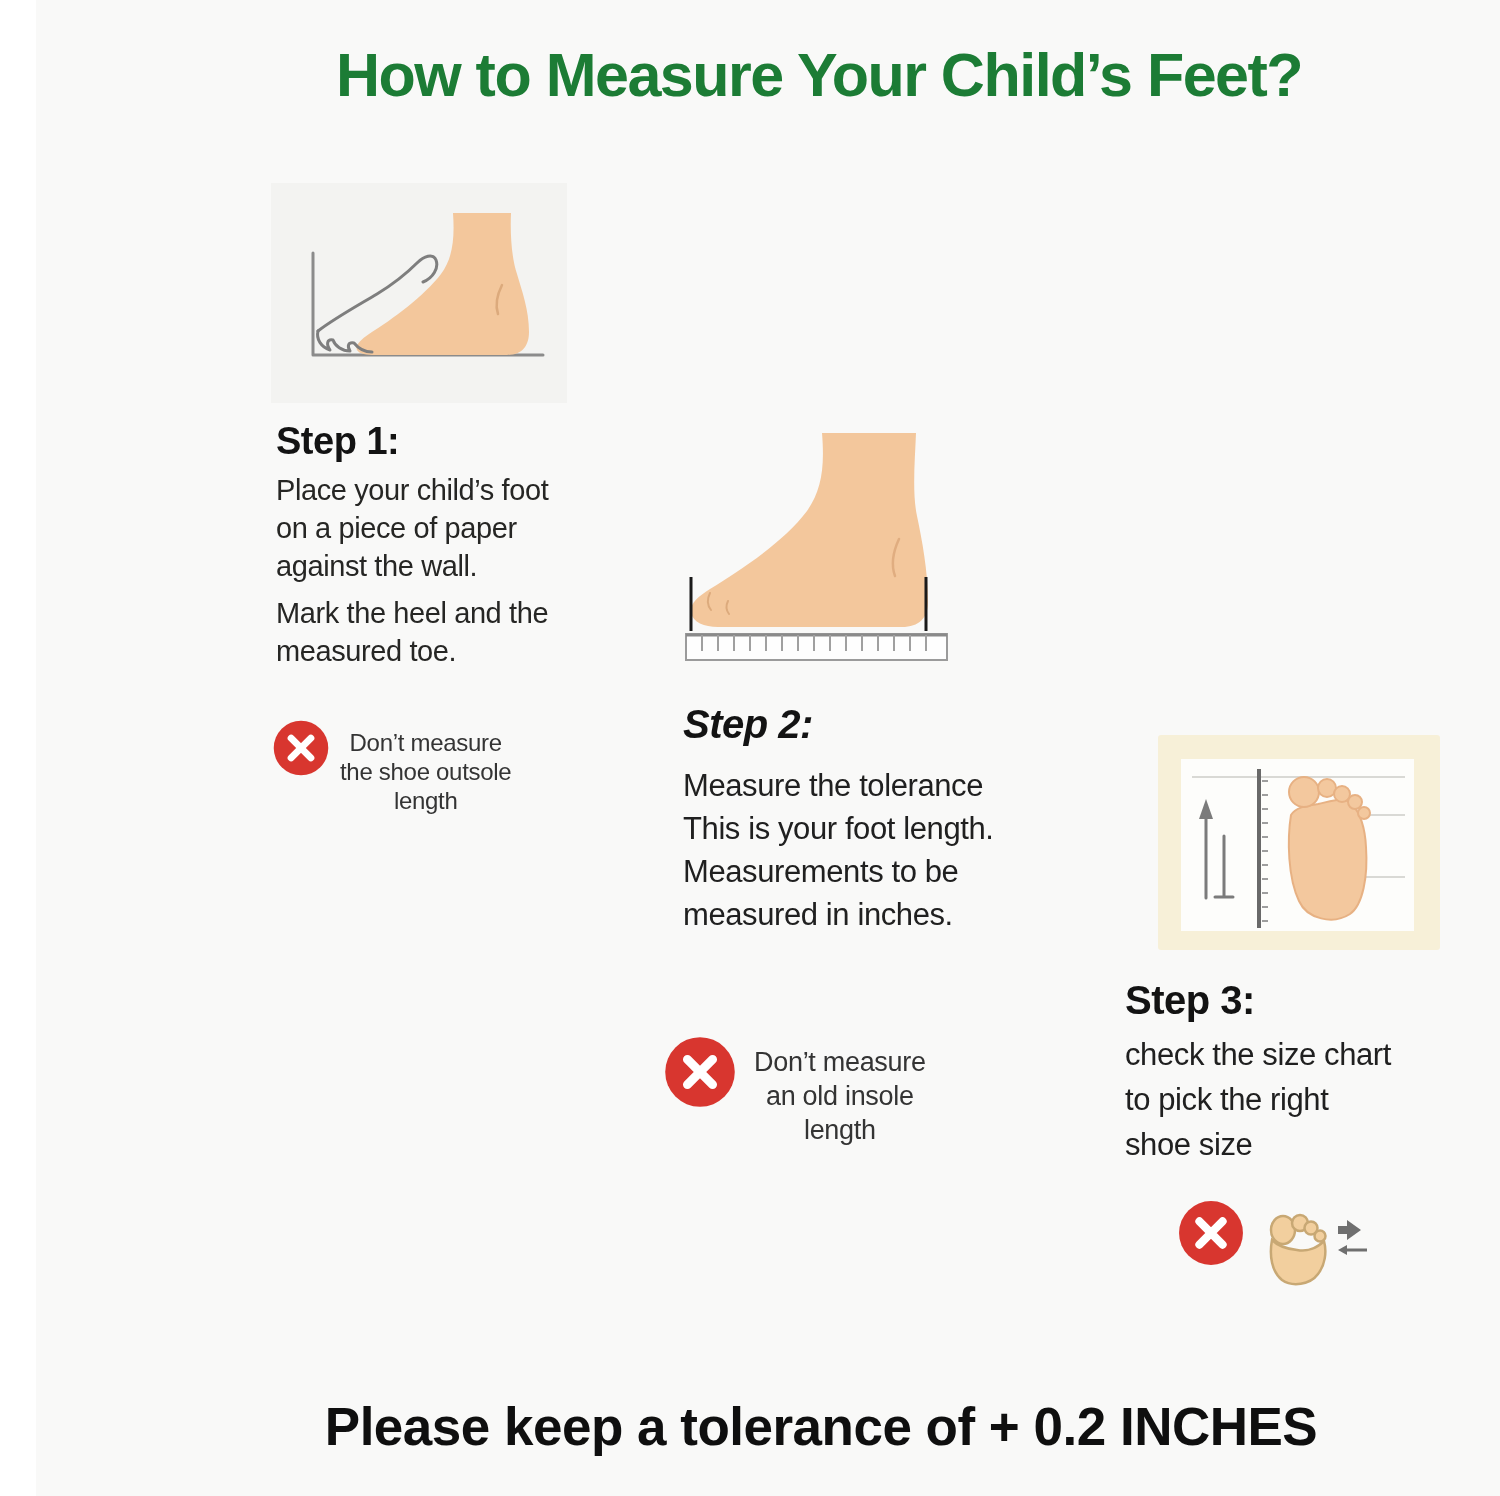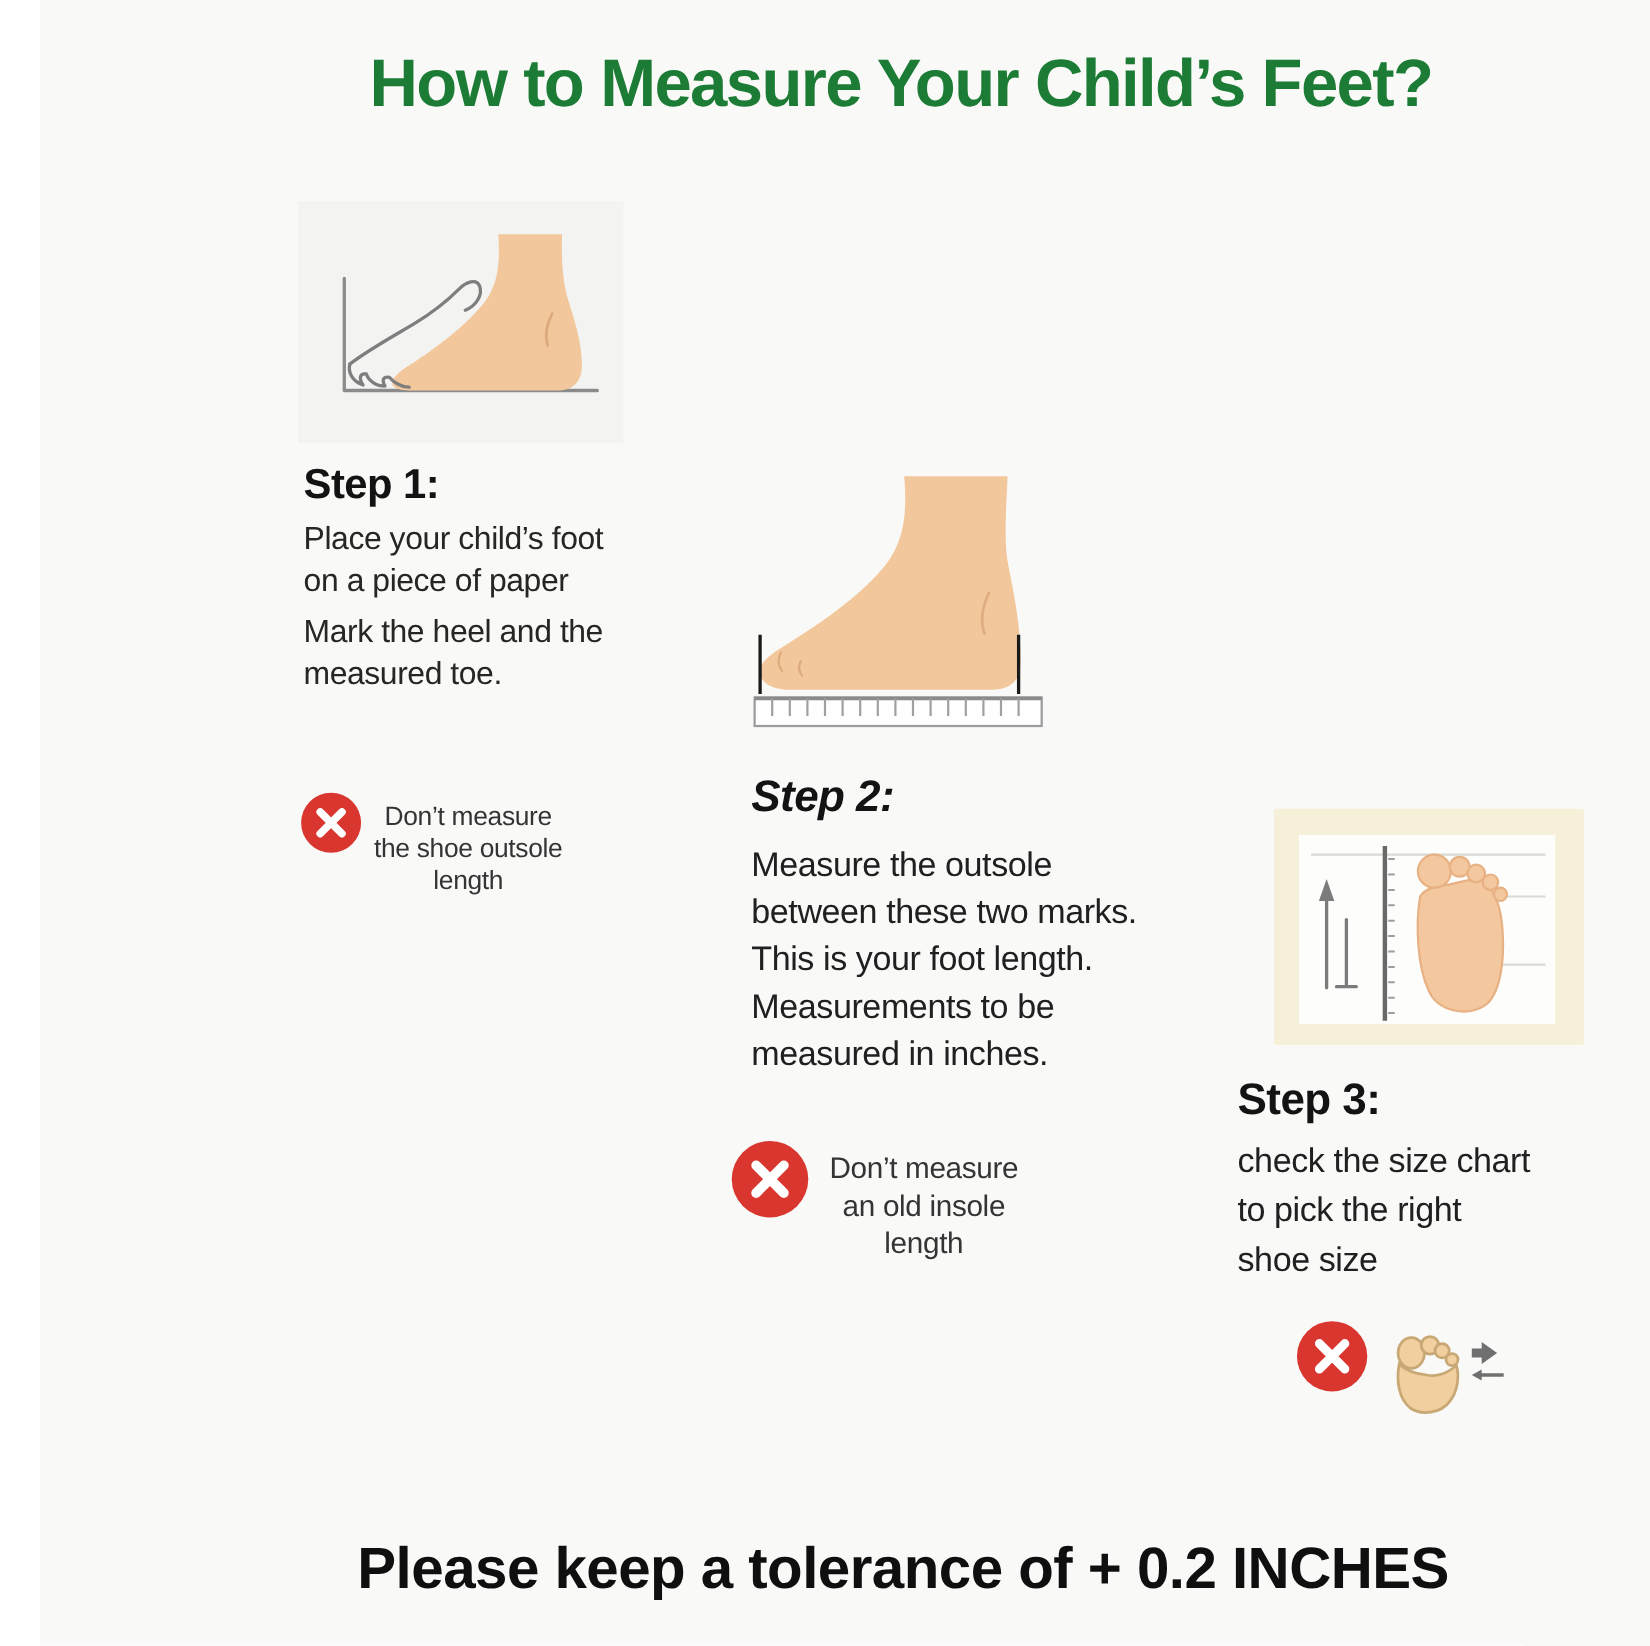--- a/index.html
+++ b/index.html
@@ -72,20 +72,21 @@
       <path d="M231 102 C 226 112, 224 122, 227 131" stroke="#dcaa7c" stroke-width="2.5" fill="none" stroke-linecap="round"></path>
       <path d="M47 148 C 64 135, 86 123, 106 111 C 124 100, 137 89, 146 80 C 153 73, 162 70, 165 77 C 168 85, 162 95, 152 99" stroke="#7e7e7e" stroke-width="3" fill="none" stroke-linecap="round"></path>
       <path d="M47 148 C 45 156, 50 164, 59 167 C 55 161, 56 156, 62 157 C 64 163, 71 168, 79 168 C 76 163, 77 159, 83 160 C 87 165, 94 169, 101 169" stroke="#7e7e7e" stroke-width="3" fill="none" stroke-linecap="round" stroke-linejoin="round"></path>
     </svg>
   </div>
 
   <div class="txt txt1">
     <div class="h-step">Step 1:</div>
     <div class="b1">Place your child’s foot</div>
     <div class="b1">on a piece of paper</div>
+    <div class="b1">against the wall.</div>
     <div class="pgap"></div>
     <div class="b1">Mark the heel and the</div>
     <div class="b1">measured toe.</div>
   </div>
 
   <div class="warn warn1">
     <svg class="xc" viewBox="0 0 100 100">
       <circle cx="50" cy="50" r="47" fill="#d8362f"></circle>
       <path d="M33 33 L67 67 M67 33 L33 67" stroke="#ffffff" stroke-width="12" stroke-linecap="round"></path>
     </svg>
@@ -103,22 +104,21 @@
       <path d="M34 172 C 31 178, 31 184, 35 189 M52 180 C 50 184, 50 189, 53 193" stroke="#dcaa7c" stroke-width="2" fill="none" stroke-linecap="round"></path>
       <path d="M15 156 V210 M250 156 V210" stroke="#1a1a1a" stroke-width="3"></path>
       <rect x="10" y="213" width="261" height="26" fill="#fefefe" stroke="#9b9b9b" stroke-width="2"></rect>
       <line x1="10" y1="214" x2="271" y2="214" stroke="#8a8a8a" stroke-width="3"></line>
       <path d="M26 214 v16 M42 214 v16 M58 214 v16 M74 214 v16 M90 214 v16 M106 214 v16 M122 214 v16 M138 214 v16 M154 214 v16 M170 214 v16 M186 214 v16 M202 214 v16 M218 214 v16 M234 214 v16 M250 214 v16" stroke="#a0a0a0" stroke-width="2" fill="none"></path>
     </svg>
   </div>
 
   <div class="txt txt2">
     <div class="h-step">Step 2:</div>
-    <div class="b2">Measure the outsole</div>
-    <div class="b2">between these two marks.</div>
+    <div class="b2">Measure the tolerance</div>
     <div class="b2">This is your foot length.</div>
     <div class="b2">Measurements to be</div>
     <div class="b2">measured in inches.</div>
   </div>
 
   <div class="warn warn2">
     <svg class="xc" viewBox="0 0 100 100">
       <circle cx="50" cy="50" r="47" fill="#d8362f"></circle>
       <path d="M33 33 L67 67 M67 33 L33 67" stroke="#ffffff" stroke-width="12" stroke-linecap="round"></path>
     </svg>

